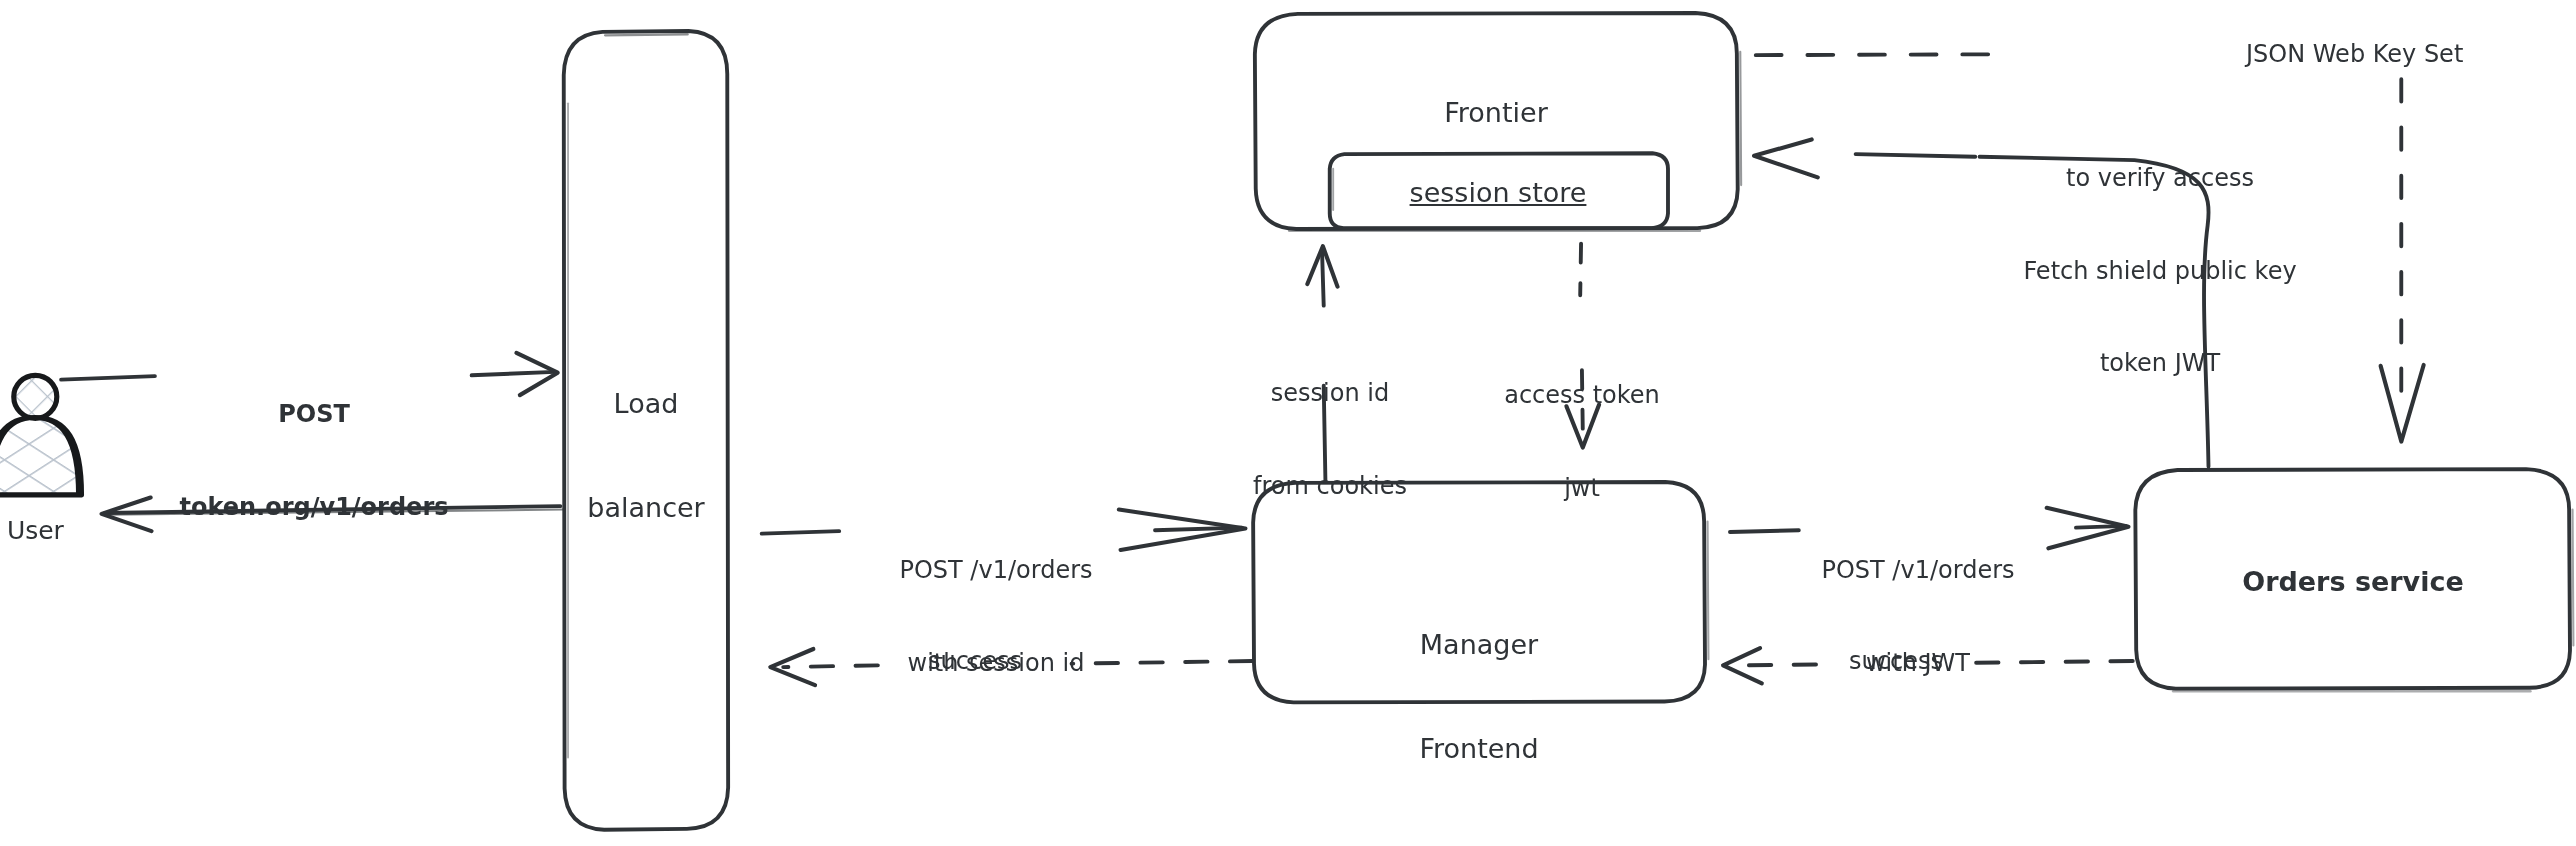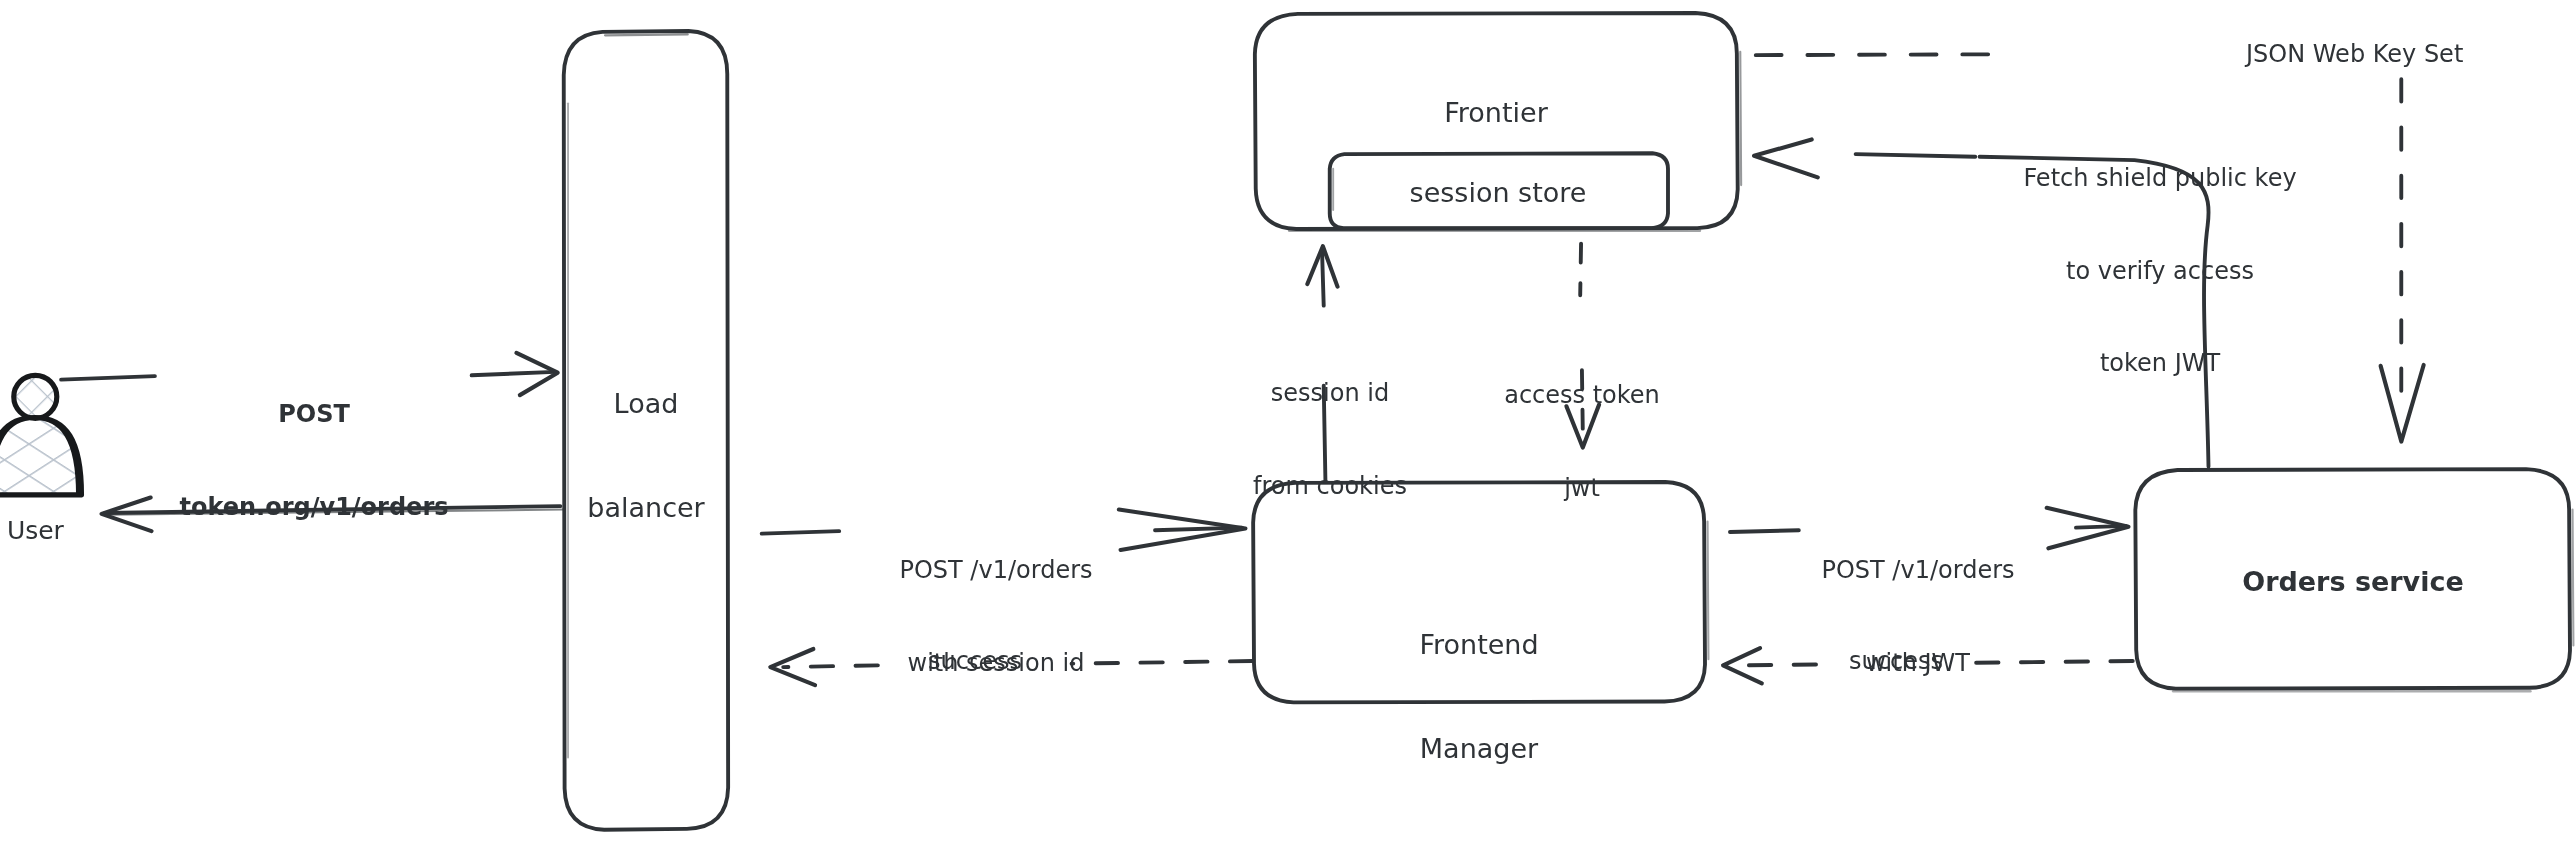--- a/index.html
+++ b/index.html
@@ -125,25 +125,25 @@
 
   <div class="lbl user-lbl" style="left:6.9px; top:515px;">User</div>
 
   <div class="lbl node-lbl ctr" style="left:646px; top:318px; width:189px;">
     <div>Load</div>
     <div>balancer</div>
   </div>
 
   <div class="lbl node-lbl ctr" style="left:1496px; top:96px; width:361px;">Frontier</div>
 
-  <div class="lbl node-lbl ctr" style="left:1498px; top:176px; width:327px;">session store</div>
+  <div class="lbl node-lbl ctr" style="left:1498px; top:176px; width:327px;text-decoration:underline;">session store</div>
 
   <div class="lbl node-lbl ctr" style="left:1479px; top:559px; width:361px;">
+    <div>Manager</div>
     <div>Frontend</div>
-    <div>Manager</div>
   </div>
 
   <div class="lbl node-lbl ctr" style="left:2353px; top:565px; width:379px;font-weight:bold;">Orders service</div>
 
   <div class="lbl edge-lbl ctr" style="left:314px; top:338px; width:379px;font-weight:bold;">
     <div>POST</div>
     <div>token.org/v1/orders</div>
   </div>
 
   <div class="lbl edge-lbl ctr" style="left:996px; top:494px; width:361px;">
@@ -164,21 +164,21 @@
   </div>
 
   <div class="lbl edge-lbl ctr" style="left:1918px; top:494px; width:361px;">
     <div>POST /v1/orders</div>
     <div>with JWT</div>
   </div>
 
   <div class="lbl edge-lbl ctr" style="left:1896px; top:646px; width:224px;">success</div>
 
   <div class="lbl edge-lbl ctr" style="left:2160px; top:102px; width:448px;">
+    <div>to verify access</div>
     <div>Fetch shield public key</div>
-    <div>to verify access</div>
     <div>token JWT</div>
   </div>
 
   <div class="lbl edge-lbl" style="left:2246px; top:39px;">JSON Web Key Set</div>
 
 </div>
 
 
 </body></html>

